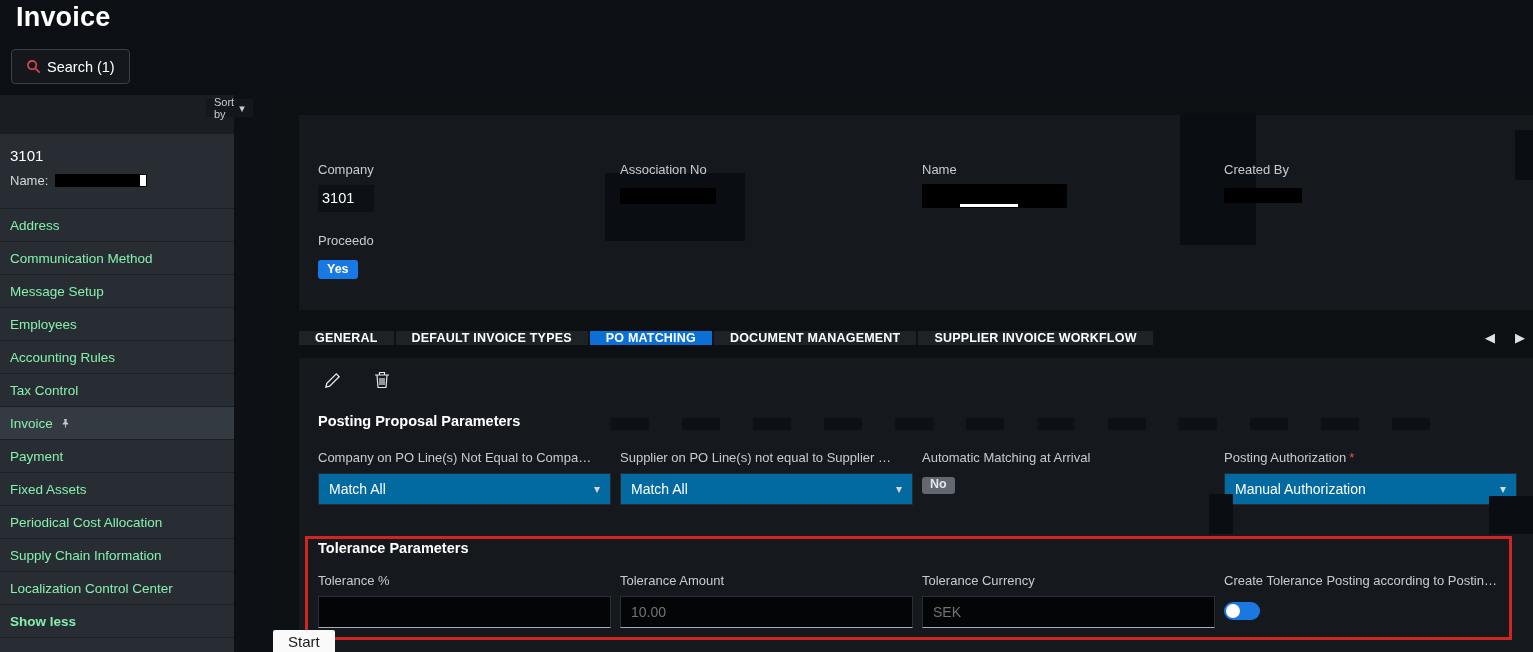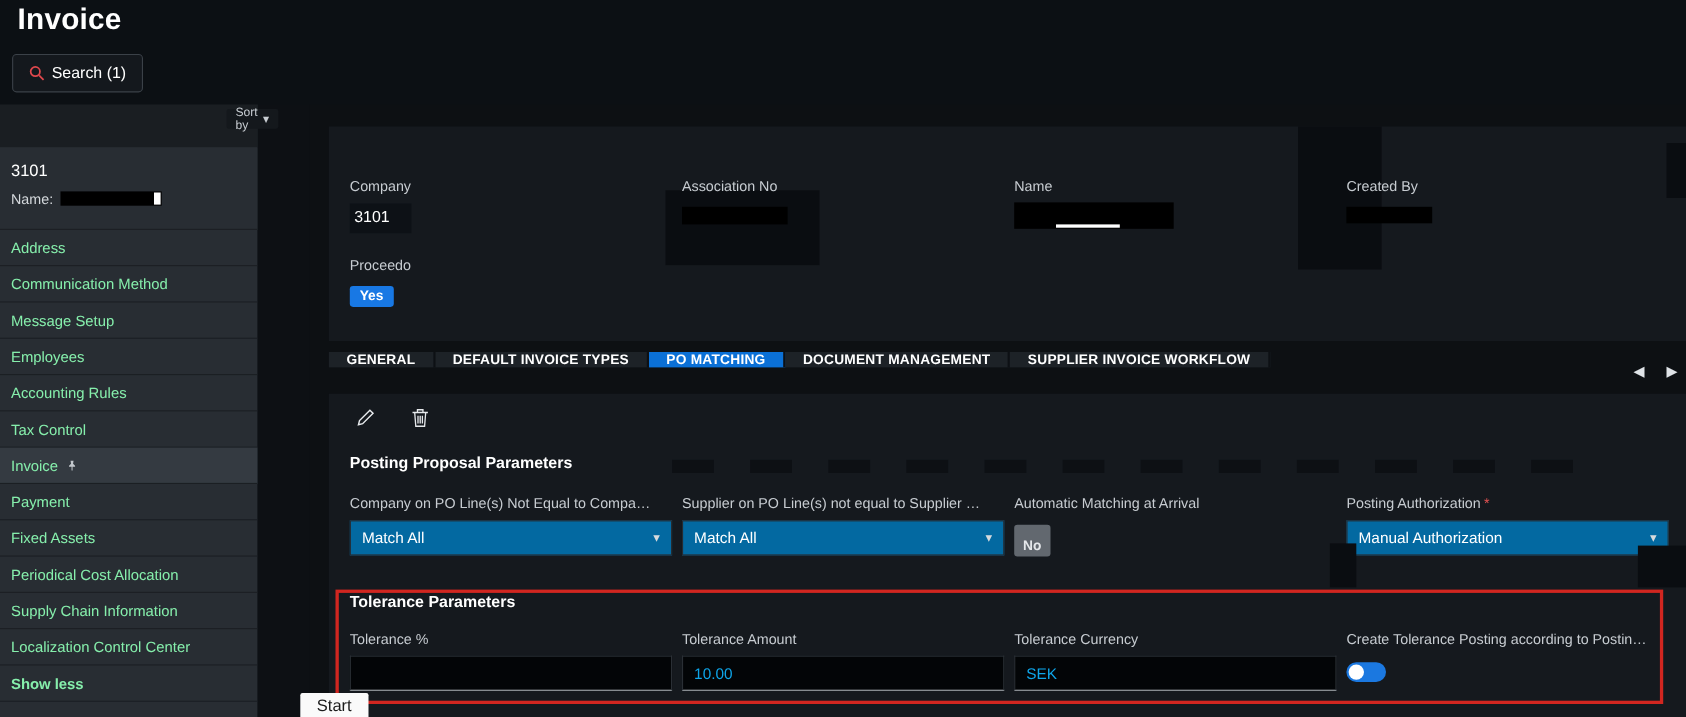--- a/index.html
+++ b/index.html
@@ -40,42 +40,42 @@
   .sum-val { margin-top:3px; display:inline-block; background:#0d1116; color:#fff; font-size:14.5px; padding:5px 10px 6px 4px; min-width:56px; }
   .redact { background:#000; position:relative; }
   .redact.name-bar { width:145px; height:24px; margin-top:2px; }
   .redact.name-bar::after { content:""; position:absolute; left:38px; bottom:1px; width:58px; height:3px; background:#fff; }
   .redact.assoc-bar { width:96px; height:16px; margin-top:6px; }
   .redact.created-bar { width:78px; height:15px; margin-top:6px; }
   .proceedo-row { position:absolute; left:19px; top:118px; }
   .badge-yes { display:inline-block; margin-top:7px; background:#1878e4; color:#fff; font-size:12.5px; font-weight:700;
     padding:2px 9px 3px; border-radius:3px; }
   
-  .tab-bar { position:absolute; top:225px; left:18px; right:0; height:35px; display:flex; align-items:flex-start; }
+  .tab-bar { position:absolute; top:225px; left:18px; right:0; height:35px; display:flex; align-items:center; }
   .tab { padding:0 16px; display:flex; align-items:center; font-size:12.5px; font-weight:700; color:#fff;
     background:#1d2227; border-right:2px solid #0d1014; cursor:pointer; white-space:nowrap; letter-spacing:.2px; }
   .tab.active { background:#0b70d6; }
   .tab-scroll { position:absolute; right:8px; top:226px; display:flex; gap:20px; color:#dfe3e7; font-size:13px; height:33px; align-items:center; }
   .tab-scroll span { cursor:pointer; }
   
   .content-card { position:absolute; top:263px; left:18px; right:0; bottom:0; background:#15191e; }
   .toolbar { position:absolute; left:22px; top:13px; display:flex; gap:28px; }
   .icon-btn { width:22px; height:22px; display:flex; align-items:center; justify-content:center; cursor:pointer; }
   .section-head { position:absolute; left:19px; font-size:14.5px; font-weight:700; color:#fff; }
   .skeleton-row { position:absolute; left:312px; top:60px; display:flex; gap:33px; }
   .skeleton-row div { width:38px; height:12px; background:#0d1014; }
   .form-grid { position:absolute; left:19px; display:grid; grid-template-columns:repeat(4,293px); column-gap:9px; }
   .select { margin-top:3px; height:32px; background:#0369a1; border:1px solid #262b31; display:flex; align-items:center;
     justify-content:space-between; padding:0 10px; font-size:14px; color:#fff; cursor:pointer; }
   .select .chev { color:#d6dadd; font-size:12px; }
   .badge-no { display:inline-block; margin-top:7px; background:#62686f; color:#e4e7ea; font-size:12.5px; font-weight:700;
-    padding:12px 8px 3px; border-radius:3px; }
+    padding:0 8px 3px; border-radius:3px; }
   .req { color:#e05252; margin-left:3px; }
   .text-input { margin-top:3px; width:100%; height:32px; background:#030507; border:1px solid #2a2f35;
-    border-bottom:1px solid #a7adb3; color:#0ea5e9; font-size:14px; padding:0 10px; }
+    border-bottom:1px solid #a7adb3; color:#737373; font-size:14px; padding:0 10px; }
   .toggle { margin-top:9px; width:36px; height:18px; border-radius:9px; background:#1b78e0; position:relative; cursor:pointer; display:inline-block; }
   .toggle .knob { position:absolute; left:2px; top:2px; width:14px; height:14px; border-radius:50%; background:#fff; }
   .annotation-box { position:absolute; left:24px; top:441px; width:1207px; height:104px;
     border:3px solid #d12620; z-index:6; pointer-events:none; }
   .start-chip { position:absolute; left:273px; top:630px; height:22px; padding:0 15px; background:#fafafa; color:#1b1b1b;
     font-size:15px; display:flex; align-items:center; z-index:8; border-radius:2px 2px 0 0; cursor:pointer; }
 </style>
 </head>
 <body>
 

